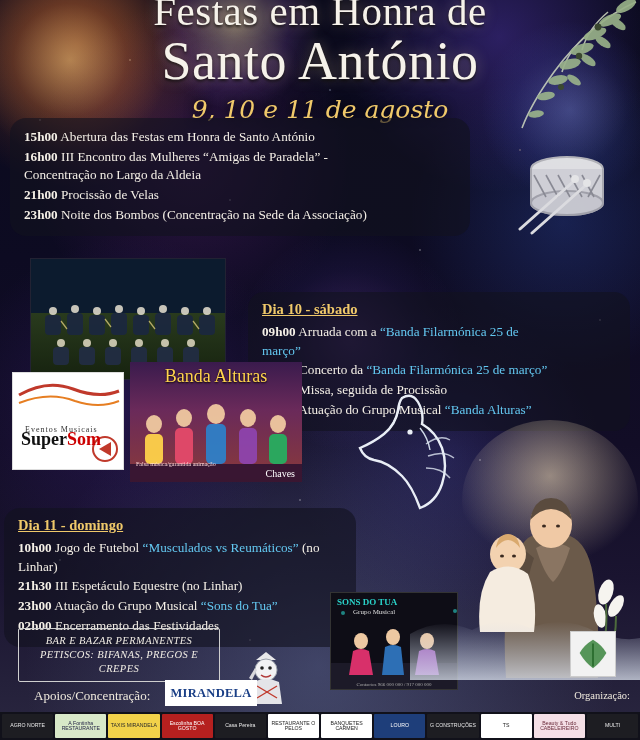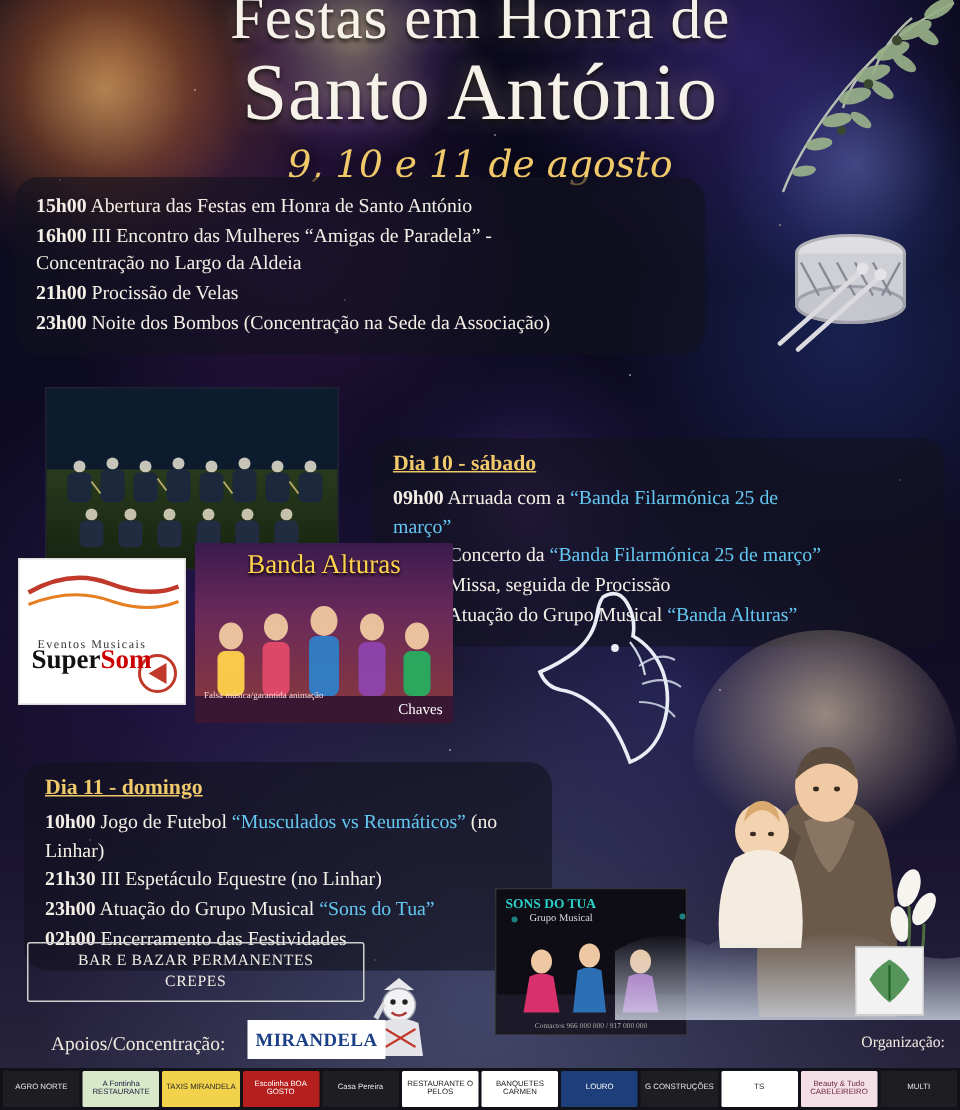--- a/index.html
+++ b/index.html
@@ -79,21 +79,21 @@
   
   .panel {
     position:absolute;
     background:rgba(18,18,30,.62);
     border-radius:16px;
     padding:9px 14px 10px 14px;
     color:#f2ede4;
   }
   .panel.d9  { left:10px;  top:118px; width:460px; }
   .panel.d10 { left:248px; top:292px; width:382px; }
-  .panel.d11 { left:16px;   top:508px; width:352px; }
+  .panel.d11 { left:4px;   top:508px; width:352px; }
 
   .day-head {
     color:#f0c96a; font-size:14.5px; font-weight:bold;
     text-decoration:underline; margin-bottom:5px;
     font-family:"Liberation Serif", serif;
   }
   .ev { font-size:13.2px; line-height:1.42; margin:1px 0; color:#f4efe6; }
   .ev .t { font-weight:bold; }
   .hl { color:#63c7f0; }
   .cont { display:block; padding-left:0; }
@@ -132,24 +132,24 @@
   .ph-sonstua .badge { position:absolute; top:4px; left:6px; color:#fff; font-size:9px; font-weight:bold; }
   .ph-sonstua .badge span { color:#2ad2c9; }
   .ph-sonstua .sub2 { position:absolute; top:15px; left:22px; color:#ddd; font-size:7px; }
   .ph-sonstua .foot { position:absolute; bottom:2px; left:0; right:0; text-align:center; color:#aaa; font-size:5px; }
 
   
   .saint { position:absolute; right:0px; top:420px; width:230px; height:260px; }
 
   
   .bar-box {
-    position:absolute; left:18px; top:628px; width:225px;
+    position:absolute; left:18px; top:628px; width:202px;
     border:1px solid #cfcfcf; border-radius:2px;
     padding:5px 6px; text-align:center;
-    color:#f0ece4; font-size:10.5px; line-height:1.32; letter-spacing:.4px;
+    color:#f0ece4; font-size:10.5px; line-height:1.32; letter-spacing:.4px;font-style:italic;
   }
   .apoios { position:absolute; left:34px; top:688px; color:#efe9dd; font-size:13px; }
   .org { position:absolute; right:10px; top:690px; color:#efe9dd; font-size:10.5px; }
   .org-logo {
     position:absolute; right:24px; top:631px; width:46px; height:46px;
     background:#f2f2f2; border:1px solid #ccc;
   }
   .mirandela {
     position:absolute; left:165px; top:680px; width:92px; height:26px;
     background:#fff; color:#1a3f86; font-size:12.5px; font-weight:bold;
@@ -441,20 +441,21 @@
     <circle cx="66" cy="40" r="2.6" fill="#e9eef6"></circle>
     <g stroke="#dfe7f3" stroke-width="1.4" fill="none" opacity=".8">
       <path d="M82,52 q14,-10 24,-4"></path>
         <path d="M84,64 q16,-6 26,2"></path>
         <path d="M82,76 q16,0 24,10"></path>
     </g>
   </svg>
 
   <div class="bar-box">
     <div>BAR E BAZAR PERMANENTES</div>
+    <div>PETISCOS: BIFANAS, PREGOS E</div>
     <div>CREPES</div>
   </div>
 
   <svg class="careto" viewBox="0 0 46 58">
     <path d="M23,4 l10,8 h-20 z" fill="#e8e8ea"></path>
     <circle cx="23" cy="22" r="11" fill="#f2f2f4" stroke="#9aa0aa"></circle>
     <circle cx="19" cy="20" r="1.8" fill="#222"></circle>
     <circle cx="27" cy="20" r="1.8" fill="#222"></circle>
     <path d="M18,27 q5,4 10,0" stroke="#b03a3a" stroke-width="1.6" fill="none"></path>
     <path d="M10,34 q13,-6 26,0 l3,22 h-32 z" fill="#e4e4e8"></path>

